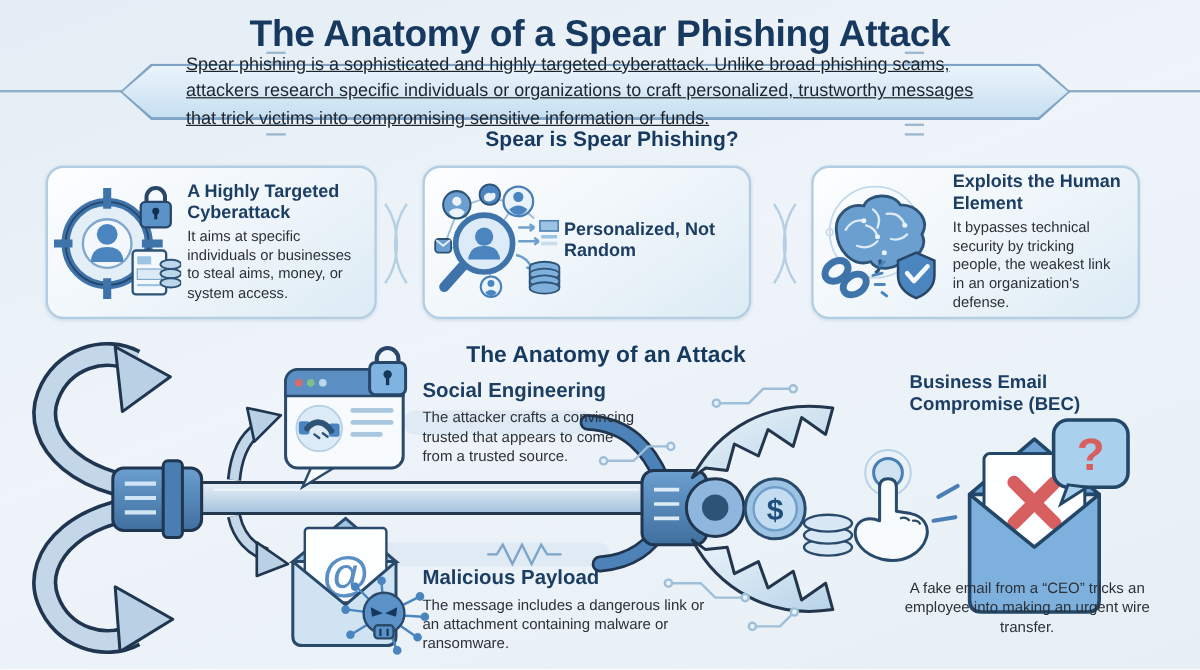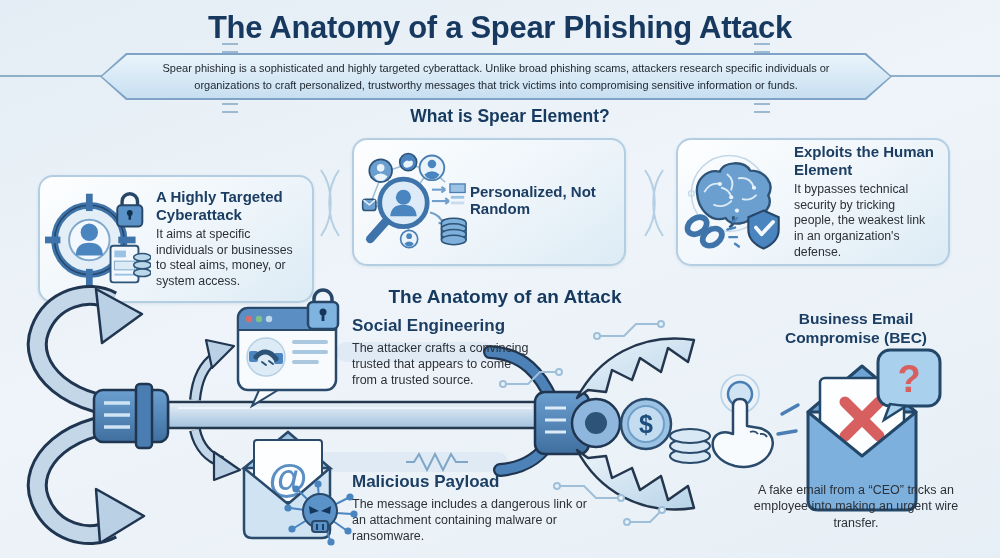--- a/index.html
+++ b/index.html
@@ -8,41 +8,41 @@
          background:linear-gradient(160deg,#e4edf5 0%,#eef4f9 45%,#e7eff6 100%);}
   
   .main-title{position:absolute;left:0;top:10px;width:1000px;text-align:center;
     font-size:31px;font-weight:bold;color:#17395f;letter-spacing:-.3px;}
   .banner-wrap{position:absolute;left:100px;top:53px;width:792px;height:47px;}
   .banner-border{position:absolute;inset:0;background:#7fa3c4;
     clip-path:polygon(26px 0,calc(100% - 26px) 0,100% 50%,calc(100% - 26px) 100%,26px 100%,0 50%);}
   .banner-fill{position:absolute;inset:2px;background:linear-gradient(180deg,#eaf4fb,#c7dff1);
     clip-path:polygon(25px 0,calc(100% - 25px) 0,100% 50%,calc(100% - 25px) 100%,25px 100%,0 50%);}
   .banner-text{position:absolute;inset:0;display:flex;align-items:center;justify-content:center;
-    text-align:center;font-size:11px;line-height:1.5;color:#1d242c;padding:0 55px;}
+    font-size:15px;line-height:1.5;color:#1d242c;padding:0 55px;text-decoration:underline;}
   .edge-line{position:absolute;top:75px;height:2px;background:#8fb0c9;}
   .deco-dash{position:absolute;width:16px;height:6px;border-top:2px solid #9db9d0;border-bottom:2px solid #9db9d0;}
   
   .section-heading{position:absolute;text-align:center;font-weight:bold;color:#16395f;}
   #whatis-heading{left:310px;top:106px;width:400px;font-size:17.5px;}
   #anatomy-heading{left:300px;top:286px;width:410px;font-size:19px;}
   .card{position:absolute;top:138px;height:124px;border:2px solid #b3cee2;border-radius:15px;
     background:linear-gradient(145deg,#fdfeff 0%,#eef5fa 55%,#dcebf5 100%);
     display:flex;align-items:center;box-shadow:0 1px 3px rgba(60,100,140,.12);}
   .card-icon{flex:0 0 116px;display:flex;align-items:center;justify-content:center;}
   .card-text{flex:1;padding-right:12px;}
   .card-title{font-size:15px;font-weight:bold;color:#1c3e63;line-height:1.15;margin-bottom:4px;}
   .card-body{font-size:12.3px;color:#2c3138;line-height:1.28;}
   .connector{position:absolute;top:168px;}
   
   .step-title{font-size:17px;font-weight:bold;color:#1c3e63;line-height:1.15;}
   .step-body{font-size:12.5px;color:#2c3138;line-height:1.3;margin-top:4px;}
   #step-social{position:absolute;left:352px;top:316px;width:178px;}
   #step-payload{position:absolute;left:352px;top:472px;width:252px;}
-  #bec-title{position:absolute;left:758px;top:310px;width:196px;text-align:center;
+  #bec-title{position:absolute;left:758px;top:310px;width:196px;text-align:left;
     font-size:15.5px;font-weight:bold;color:#1c3e63;line-height:1.2;}
   #bec-caption{position:absolute;left:740px;top:482px;width:232px;text-align:center;
     font-size:12.5px;color:#2c3138;line-height:1.3;}
   #spear-illustration{position:absolute;left:0;top:278px;}
 </style>
 </head>
 <body>
 
 <div id="stage">
 
@@ -54,23 +54,23 @@
   <div class="deco-dash" style="left:754px;top:43px;"></div>
   <div class="deco-dash" style="left:222px;top:103px;"></div>
   <div class="deco-dash" style="left:754px;top:103px;"></div>
 
   <div class="banner-wrap">
     <div class="banner-border"></div>
     <div class="banner-fill"></div>
     <div class="banner-text">Spear phishing is a sophisticated and highly targeted cyberattack. Unlike broad phishing scams, attackers research specific individuals or organizations to craft personalized, trustworthy messages that trick victims into compromising sensitive information or funds.</div>
   </div>
 
-  <div id="whatis-heading" class="section-heading">What is Spear Element?</div>
-
-  <div class="card" style="left:38px;width:272px;margin-top:37px;">
+  <div id="whatis-heading" class="section-heading">Spear is Spear Phishing?</div>
+
+  <div class="card" style="left:38px;width:272px;">
     <div class="card-icon">
       <svg width="106" height="106" viewBox="0 0 110 110">
         <circle cx="46" cy="56" r="36" fill="#e3eef7" stroke="#3f74ab" stroke-width="7"></circle>
         <circle cx="46" cy="56" r="36" fill="none" stroke="#26476b" stroke-width="1.6"></circle>
         <line x1="46" y1="8" x2="46" y2="26" stroke="#3f74ab" stroke-width="7"></line>
         <line x1="46" y1="86" x2="46" y2="104" stroke="#3f74ab" stroke-width="7"></line>
         <line x1="-2" y1="56" x2="16" y2="56" stroke="#3f74ab" stroke-width="7"></line>
         <line x1="76" y1="56" x2="94" y2="56" stroke="#3f74ab" stroke-width="7"></line>
         <circle cx="46" cy="56" r="21" fill="#f2f8fd" stroke="#7fa8cc" stroke-width="2"></circle>
         <circle cx="46" cy="48" r="9" fill="#4a85c0"></circle>

